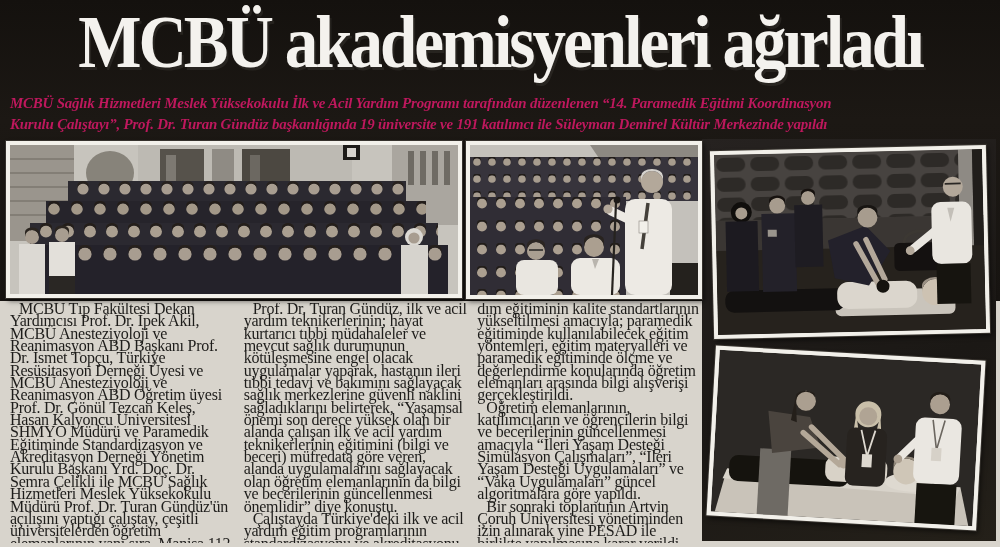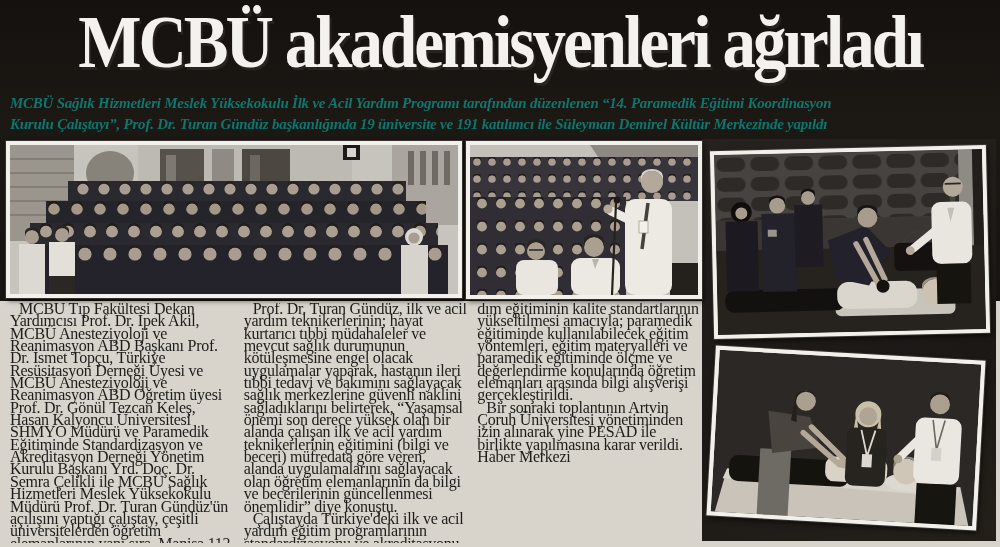--- a/index.html
+++ b/index.html
@@ -12,21 +12,21 @@
   .dark-top{position:absolute;left:0;top:0;width:1000px;height:301px;
     background:linear-gradient(180deg,#14110e 0%,#1c1814 40%,#171411 100%);}
   .dark-right{position:absolute;left:702px;top:139px;width:294px;height:402px;
     background:linear-gradient(160deg,#262220 0%,#1b1815 60%,#242019 100%);}
   .headline{
     position:absolute;left:0;top:2px;width:1000px;margin:0;text-align:center;
     color:#f4f2ee;font-weight:bold;font-size:67px;letter-spacing:-3px;
     white-space:nowrap;transform:scale(1.0,1.12);transform-origin:center 28px;
     text-shadow:2px 3px 0 rgba(70,66,60,.35);
   }
-  .subhead{position:absolute;left:10px;top:93px;width:984px;color:#0f766e;
+  .subhead{position:absolute;left:10px;top:93px;width:984px;color:#be185d;
     font-style:italic;font-weight:bold;font-size:15px;line-height:21px;}
   .subline{white-space:nowrap;transform:scaleX(.995);transform-origin:left center;letter-spacing:-.2px;}
   figure.photo{position:absolute;margin:0;background:#f2f0ea;padding:4px;
     box-shadow:0 0 0 1px #35312c, 2px 3px 5px rgba(0,0,0,.55);}
   figure.photo svg{display:block;}
   .photo-group{left:6px;top:141px;}
   .photo-aud{left:466px;top:141px;}
   .photo-cpr1{left:712px;top:148px;transform:rotate(-1.3deg);}
   .photo-cpr2{left:711px;top:353px;transform:rotate(3.2deg);}
   .article{
@@ -233,17 +233,18 @@
   <div class="article">
     <div class="col">
       <p class="indent">MCBÜ Tıp Fakültesi Dekan Yardımcısı Prof. Dr. İpek Akil, MCBÜ Anesteziyoloji ve Reanimasyon ABD Başkanı Prof. Dr. İsmet Topçu, Türkiye Resüsitasyon Derneği Üyesi ve MCBÜ Anesteziyoloji ve Reanimasyon ABD Öğretim üyesi Prof. Dr. Gönül Tezcan Keleş, Hasan Kalyoncu Üniversitesi SHMYO Müdürü ve Paramedik Eğitiminde Standardizasyon ve Akreditasyon Derneği Yönetim Kurulu Başkanı Yrd. Doç. Dr. Semra Çelikli ile MCBÜ Sağlık Hizmetleri Meslek Yüksekokulu Müdürü Prof. Dr. Turan Gündüz'ün açılışını yaptığı çalıştay, çeşitli üniversitelerden öğretim elemanlarının yanı sıra, Manisa 112 KKM Başhekimliği, Manisa Sağlık Müdürlüğü, İzmir 112 KKM Başhekimliği, Manisa Kamu Hastaneler Birliği, ATT-DER, AKS 110, İzmir Sağlık Müdürlüğü, üniversite hastaneleri, devlet hastaneleri ve birçok üniversiteden öğrencilerin katılımı ile gerçekleştirildi.</p>
     </div>
     <div class="col">
       <p class="indent">Prof. Dr. Turan Gündüz, ilk ve acil yardım teknikerlerinin; hayat kurtarıcı tıbbi müdahaleler ve mevcut sağlık durumunun kötüleşmesine engel olacak uygulamalar yaparak, hastanın ileri tıbbi tedavi ve bakımını sağlayacak sağlık merkezlerine güvenli naklini sağladıklarını belirterek, “Yaşamsal önemi son derece yüksek olan bir alanda çalışan ilk ve acil yardım teknikerlerinin eğitimini (bilgi ve beceri) müfredata göre veren, alanda uygulamalarını sağlayacak olan öğretim elemanlarının da bilgi ve becerilerinin güncellenmesi önemlidir” diye konuştu.</p>
       <p class="indent">Çalıştayda Türkiye'deki ilk ve acil yardım eğitim programlarının standardizasyonu ve akreditasyonu konuları görüşüldü. Katılan temsilciler; eğitimde standardizasyonun sağlanması ve akreditasyon çalışmalarının geliştirilmesi, üniversite ve ilgili kurumlar arasında işbirliği yapılması konusunda görüş birliğine vardılar. İlk ve acil yar-</p>
     </div>
     <div class="col">
       <p>dım eğitiminin kalite standartlarının yükseltilmesi amacıyla; paramedik eğitiminde kullanılabilecek eğitim yöntemleri, eğitim materyalleri ve paramedik eğitiminde ölçme ve değerlendirme konularında öğretim elemanları arasında bilgi alışverişi gerçekleştirildi.</p>
+      <p class="indent">Öğretim elemanlarının, katılımcıların ve öğrencilerin bilgi ve becerilerinin güncellenmesi amacıyla “İleri Yaşam Desteği Simülasyon Çalışmaları”, “İleri Yaşam Desteği Uygulamaları” ve “Vaka Uygulamaları” güncel algoritmalara göre yapıldı.</p>
       <p class="indent">Bir sonraki toplantının Artvin Çoruh Üniversitesi yönetiminden izin alınarak yine PESAD ile birlikte yapılmasına karar verildi. Haber Merkezi</p>
     </div>
   </div>
 
 </div>
 
 </body></html>

